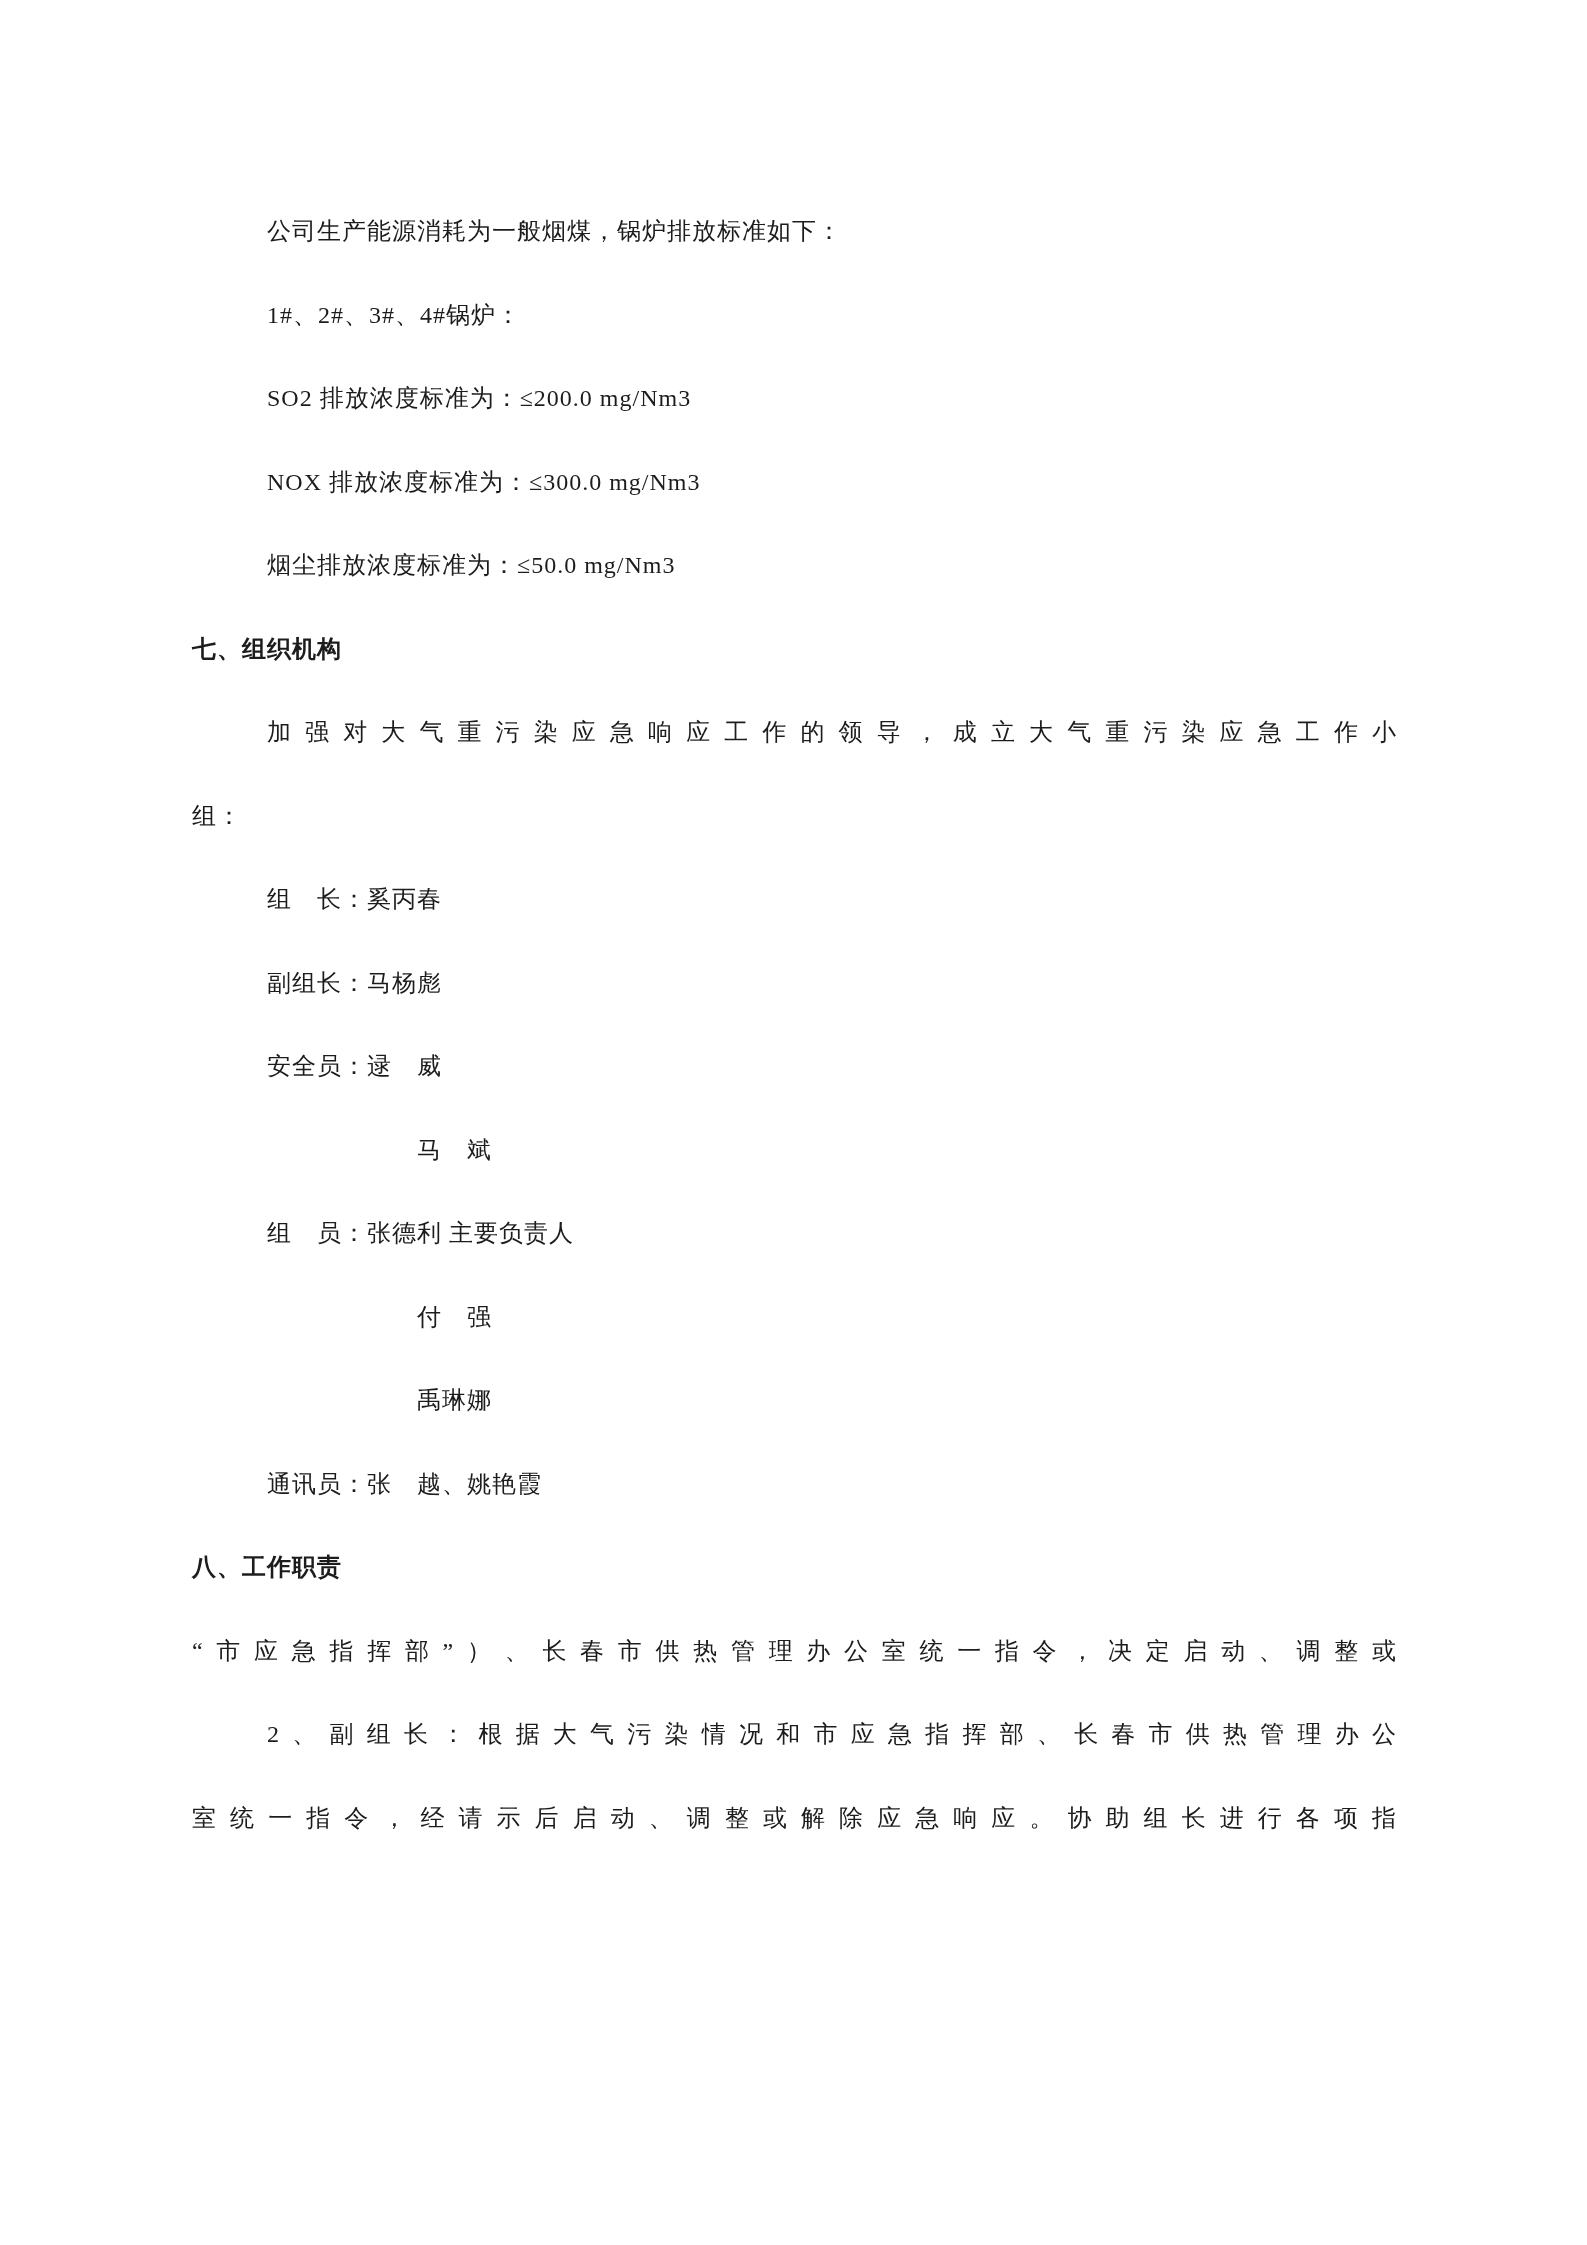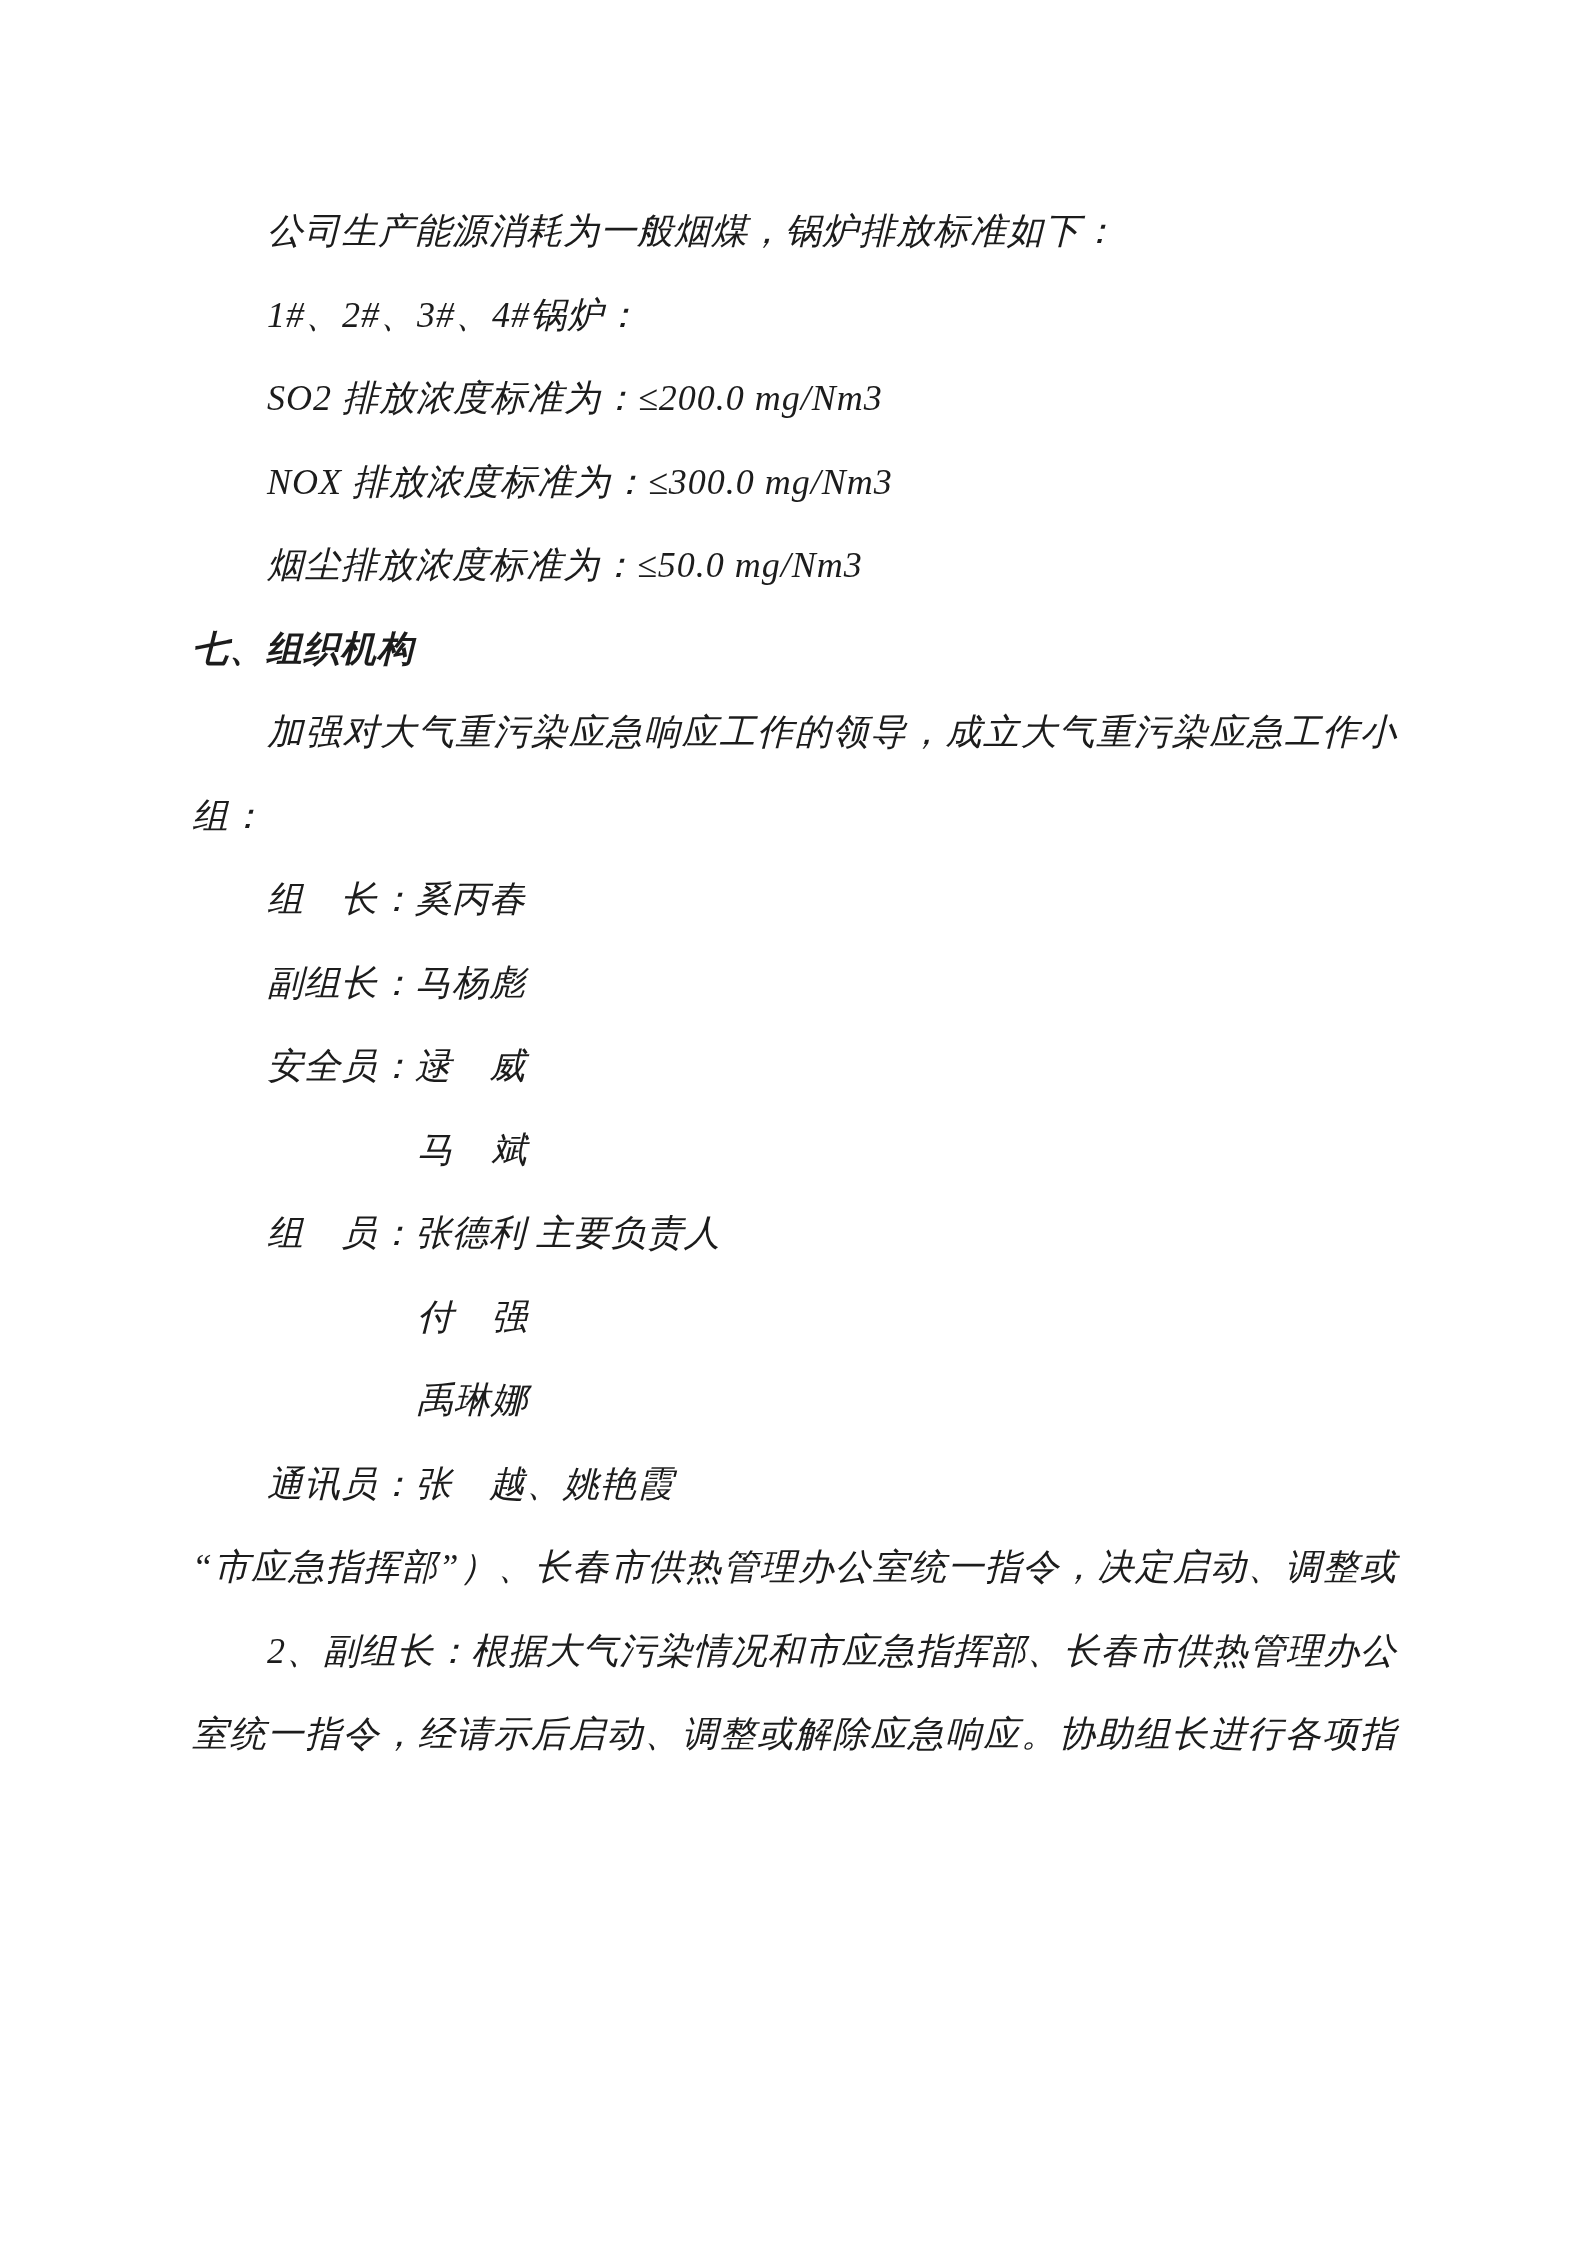--- a/index.html
+++ b/index.html
@@ -15,25 +15,24 @@
     background: #ffffff;
     box-sizing: border-box;
     padding: 190px 190px 0 192px;
     font-family: "Liberation Serif", "DejaVu Serif", serif;
     color: #1c1c1c;
     overflow: hidden;
   }
   .line {
     height: 83.5px;
     line-height: 83.5px;
-    font-size: 36px;
+    font-size: 24px;
     letter-spacing: 1px;
     white-space: pre;
     font-weight: 400;
-    font-style: italic;
   }
   
   .i2 { padding-left: 75px; }
   
   .i6 { padding-left: 225px; }
   .bold { font-weight: 700; }
   
   .fill {
     text-align: justify;
     text-align-last: justify;
@@ -52,16 +51,17 @@
   <div class="line i2 fill">加强对大气重污染应急响应工作的领导，成立大气重污染应急工作小</div>
   <div class="line">组：</div>
   <div class="line i2">组　长：奚丙春</div>
   <div class="line i2">副组长：马杨彪</div>
   <div class="line i2">安全员：逯　威</div>
   <div class="line i6">马　斌</div>
   <div class="line i2">组　员：张德利 主要负责人</div>
   <div class="line i6">付　强</div>
   <div class="line i6">禹琳娜</div>
   <div class="line i2">通讯员：张　越、姚艳霞</div>
+  <div class="line bold">八、工作职责</div>
   <div class="line fill">“市应急指挥部”）、长春市供热管理办公室统一指令，决定启动、调整或</div>
   <div class="line i2 fill">2、副组长：根据大气污染情况和市应急指挥部、长春市供热管理办公</div>
   <div class="line fill">室统一指令，经请示后启动、调整或解除应急响应。协助组长进行各项指</div>
 </div>
 
 </body></html>

